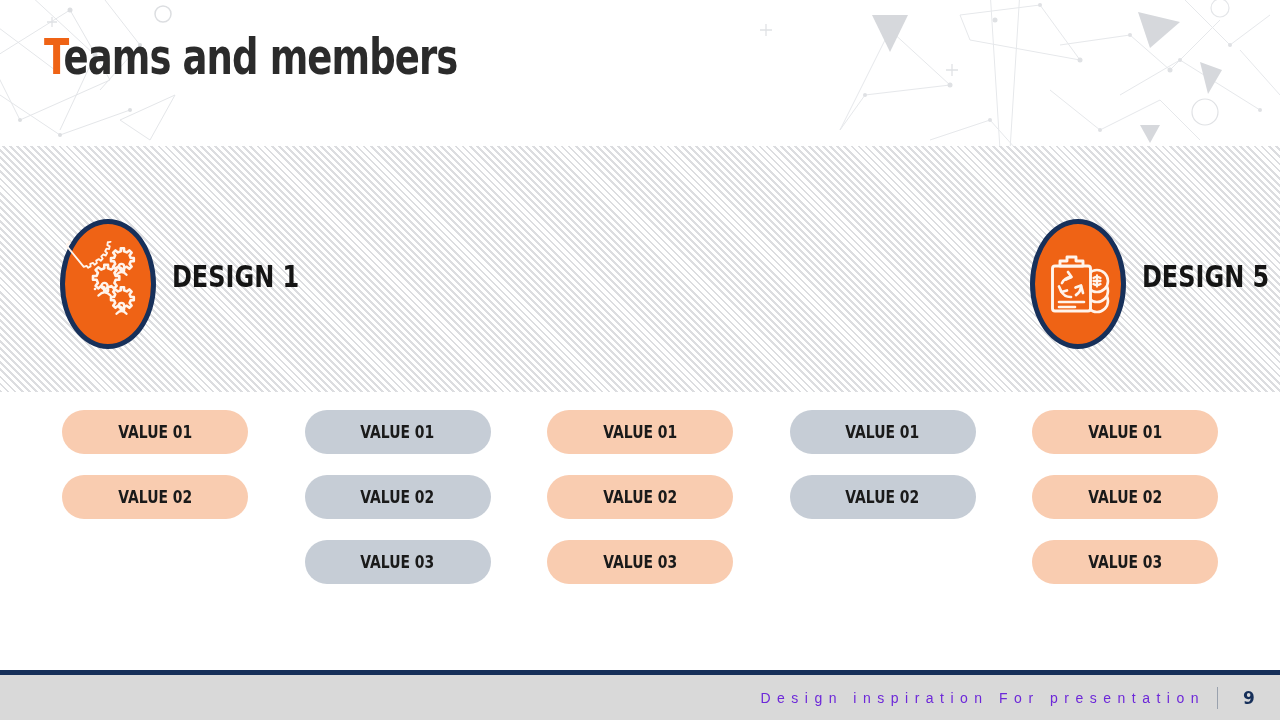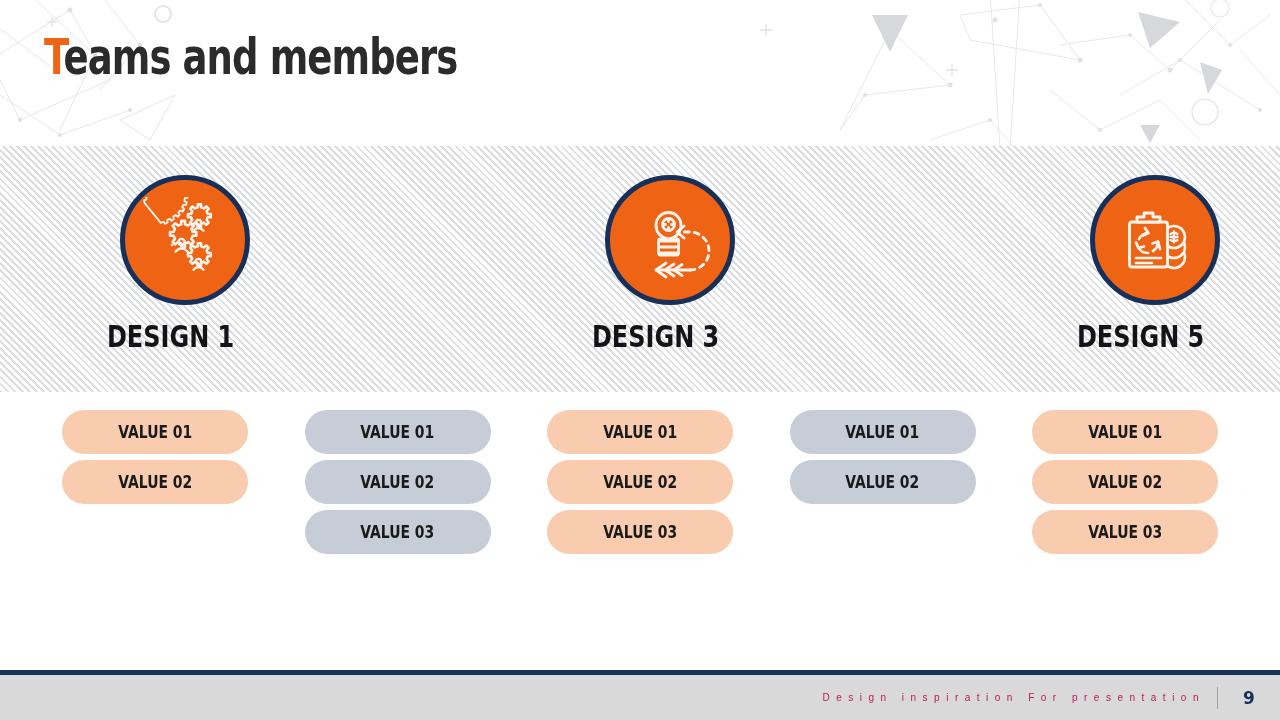--- a/index.html
+++ b/index.html
@@ -74,22 +74,21 @@
     left: 0; top: 0;
     width: 1280px; height: 246px;
     display: flex;
     justify-content: space-between;
     padding: 0 60px;
   }
 
   .icon-col {
     width: 190px;
     display: flex;
-    flex-direction: column;
-    align-items: flex-end;
+    align-items: center;
   }
 
   .icon-circle {
     width: 130px;
     height: 130px;
     border-radius: 50%;
     margin-top: 29px;
     display: flex;
     align-items: center;
     justify-content: center;
@@ -123,21 +122,21 @@
     display: flex;
     justify-content: space-between;
     padding: 0 60px;
   }
 
   .value-col {
     width: 190px;
     display: flex;
     flex-direction: column;
     align-items: center;
-    gap: 6px;
+    gap: 21px;
   }
 
   .value-pill {
     width: 186px;
     height: 44px;
     border-radius: 22px;
     display: flex;
     align-items: center;
     justify-content: center;
     font-family: "DejaVu Sans", sans-serif;
@@ -163,24 +162,24 @@
     left: 0; top: 675px;
     width: 1280px; height: 45px;
     background: #D9D9D9;
     display: flex;
     align-items: center;
     justify-content: flex-end;
     padding-right: 20px;
   }
   #footer-text {
     font-family: "Liberation Sans", sans-serif;
-    font-size: 10px;
+    font-size: 14px;
     font-weight: 400;
     letter-spacing: 6.5px;
-    color: #be185d;
+    color: #6d28d9;
     white-space: nowrap;
   }
   #footer-divider {
     width: 1px;
     height: 22px;
     background: #9aa2ae;
     margin: 0 20px 0 12px;
   }
   #page-number {
     font-family: "DejaVu Sans", sans-serif;
@@ -296,44 +295,20 @@
               <path d="M46 67 m0 -11 l3.1 0 1.1 -2.8 -2 -2.5 2.3 -2.3 2.5 2 2.8 -1.1 0 -3.1 3.2 0 0 3.1 2.8 1.1 2.5 -2 2.3 2.3 -2 2.5 1.1 2.8 3.1 0 0 3.2 -3.1 0 -1.1 2.8 2 2.5 -2.3 2.3 -2.5 -2 -2.8 1.1 0 3.1 -3.2 0 0 -3.1 -2.8 -1.1 -2.5 2 -2.3 -2.3 2 -2.5 -1.1 -2.8 -3.1 0 z" fill="none" stroke="#FFF4EC" stroke-width="2.6" stroke-linejoin="round"></path>
               <circle cx="56.5" cy="64.5" r="2.7" fill="none" stroke="#FFF4EC" stroke-width="2.3"></circle>
               <path d="M51.5 72.8 q5 -5.6 10 0" fill="none" stroke="#FFF4EC" stroke-width="2.3" stroke-linecap="round"></path>
             </g>
           </svg>
         </div>
         <div class="design-label">DESIGN 1</div>
       </div>
 
 
-      <div class="icon-col">
-        <div class="icon-circle orange">
-          <svg width="86" height="86" viewBox="0 0 86 86">
-            <g fill="none" stroke="#FFF4EC" stroke-width="2.8" stroke-linecap="round" stroke-linejoin="round">
-
-              <path d="M41 42 q-12 -3 -12 -14 a12.5 12.5 0 0 1 25 0 q0 11 -12 14 z"></path>
-              <circle cx="41.5" cy="27.5" r="6"></circle>
-              <path d="M41.5 22 l0 2.5 M41.5 30.5 l0 2.5 M36 27.5 l2.5 0 M44.5 27.5 l2.5 0"></path>
-
-              <path d="M34 44 l15 0 M34 50 l15 0 M34 56 l15 0"></path>
-              <path d="M33 42 l17 0 q1.5 0 1.5 2 l0 12 q0 2 -1.5 2 l-17 0 q-1.5 0 -1.5 -2 l0 -12 q0 -2 1.5 -2 z"></path>
-
-              <path d="M29 73 l34 0"></path>
-              <path d="M29 73 l10 -7 M29 73 l10 7"></path>
-              <path d="M38 73 l9 -6 M38 73 l9 6"></path>
-              <path d="M47 73 l8 -5.5 M47 73 l8 5.5"></path>
-
-              <path d="M63 73 a19 19 0 0 0 0 -38 l-12 0" stroke-dasharray="5 5"></path>
-              <path d="M57 29 l-7 6 7 6"></path>
-            </g>
-          </svg>
-        </div>
-        <div class="design-label">DESIGN 3</div>
-      </div>
 
 
       <div class="icon-col">
         <div class="icon-circle orange">
           <svg width="86" height="86" viewBox="0 0 86 86">
 
             <g fill="#EF6315" stroke="#FFF4EC" stroke-width="2.6" stroke-linejoin="round">
               <circle cx="62" cy="60" r="11"></circle>
               <circle cx="62" cy="50" r="11"></circle>
               <circle cx="62" cy="40" r="11"></circle>

